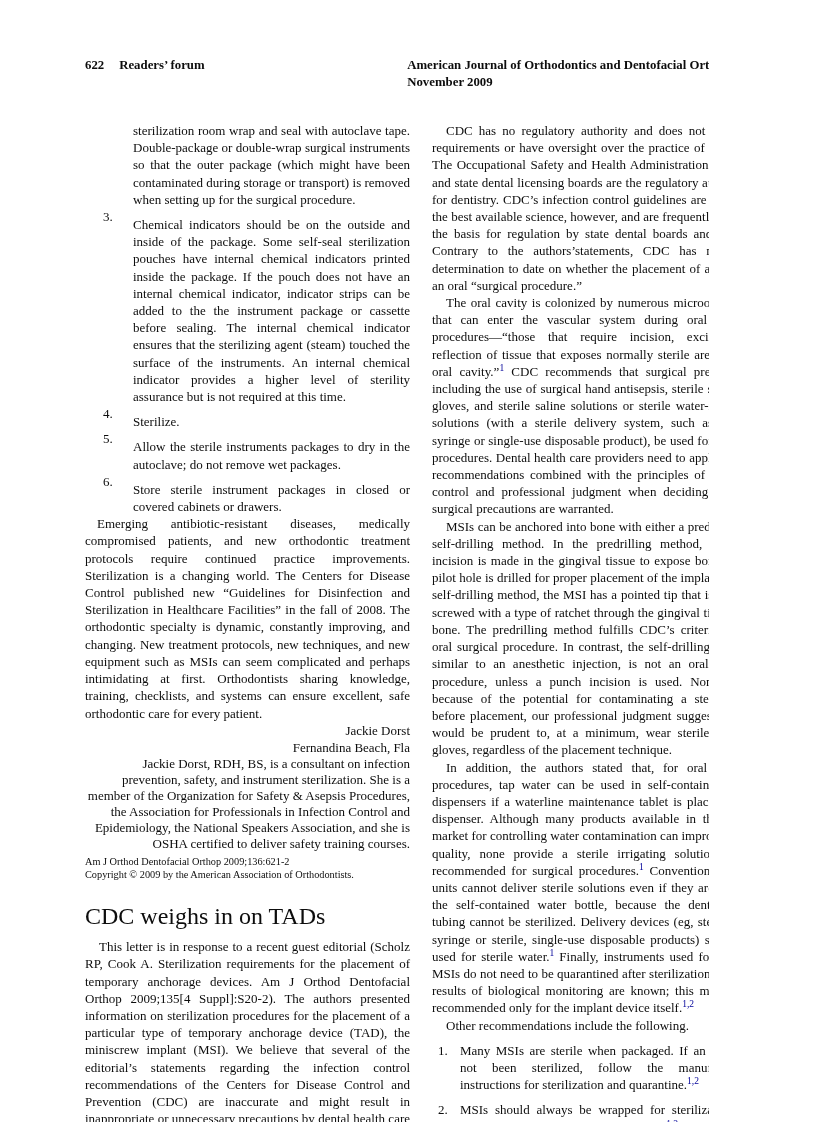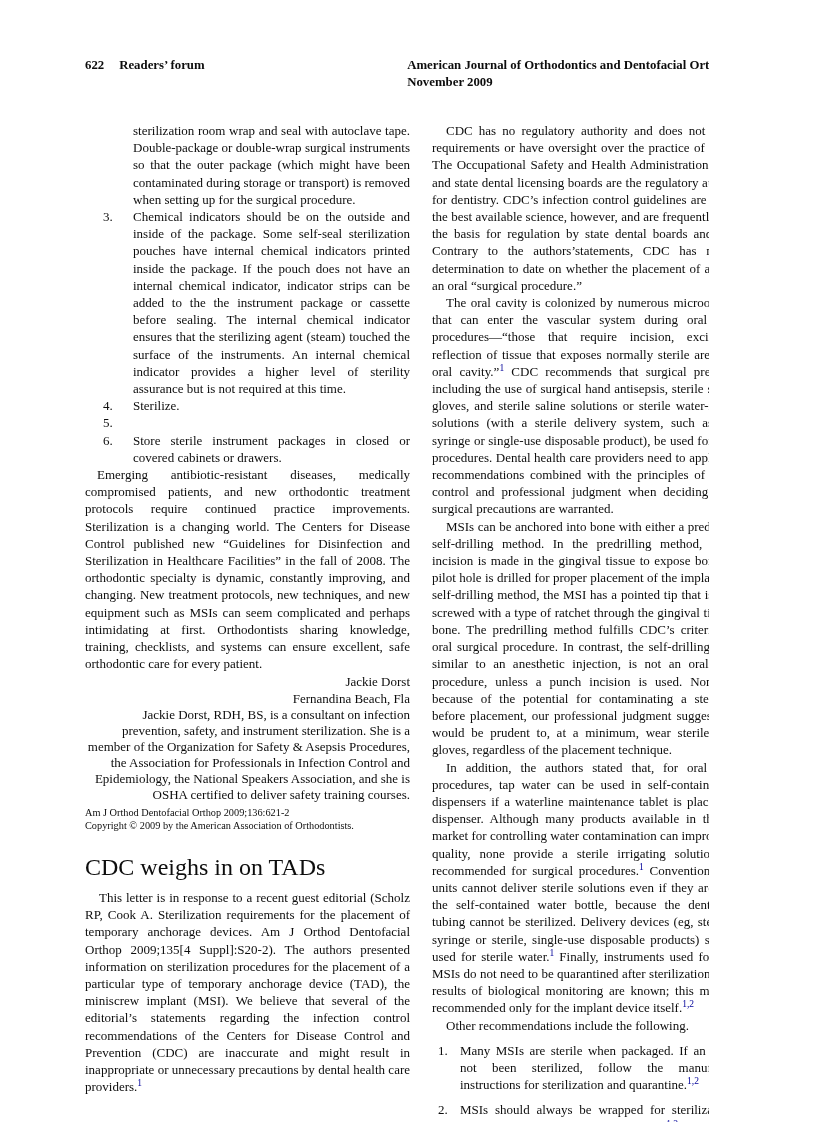--- a/index.html
+++ b/index.html
@@ -38,21 +38,21 @@
     width: 325px;
     font-size: 13px;
     line-height: 17.2px;
     text-align: justify;
   }
   .col p { margin: 0; }
   .para { text-indent: 14px; }
   .hang { padding-left: 48px; }
   .num-item { display: flex; }
   .num-item .n { flex: 0 0 30px; margin-left: 18px; }
-  .num-item .t { flex: 1; text-align: justify; }
+  .num-item .t { flex: 1; text-align: justify; margin-top: 8px; }
   .closing { text-indent: 12px; margin-top: 7px; }
   .sig { text-align: right; }
   .bio { text-align: right; font-size: 13px; line-height: 16px; }
   .citation { font-size: 10.3px; line-height: 13px; margin-top: 3px; text-align: left; }
   .article-title {
     font-size: 24px;
     font-weight: normal;
     line-height: 26px;
     margin: 22px 0 9px 0;
     text-align: left;
@@ -92,20 +92,21 @@
       <div class="num-item">
         <div class="n">3.</div>
         <div class="t">Chemical indicators should be on the outside and inside of the package. Some self-seal sterilization pouches have internal chemical indicators printed inside the package. If the pouch does not have an internal chemical indicator, indicator strips can be added to the the instrument package or cassette before sealing. The internal chemical indicator ensures that the sterilizing agent (steam) touched the surface of the instruments. An internal chemical indicator provides a higher level of sterility assurance but is not required at this time.</div>
       </div>
       <div class="num-item">
         <div class="n">4.</div>
         <div class="t">Sterilize.</div>
       </div>
       <div class="num-item">
         <div class="n">5.</div>
+        <div class="t">Allow the sterile instruments packages to dry in the autoclave; do not remove wet packages.</div>
       </div>
       <div class="num-item">
         <div class="n">6.</div>
         <div class="t">Store sterile instrument packages in closed or covered cabinets or drawers.</div>
       </div>
 
       <p class="closing">Emerging antibiotic-resistant diseases, medically compromised patients, and new orthodontic treatment protocols require continued practice improvements. Sterilization is a changing world. The Centers for Disease Control published new “Guidelines for Disinfection and Sterilization in Healthcare Facilities” in the fall of 2008. The orthodontic specialty is dynamic, constantly improving, and changing. New treatment protocols, new techniques, and new equipment such as MSIs can seem complicated and perhaps intimidating at first. Orthodontists sharing knowledge, training, checklists, and systems can ensure excellent, safe orthodontic care for every patient.</p>
 
       <div class="sig">Jackie Dorst</div>
       <div class="sig">Fernandina Beach, Fla</div>

